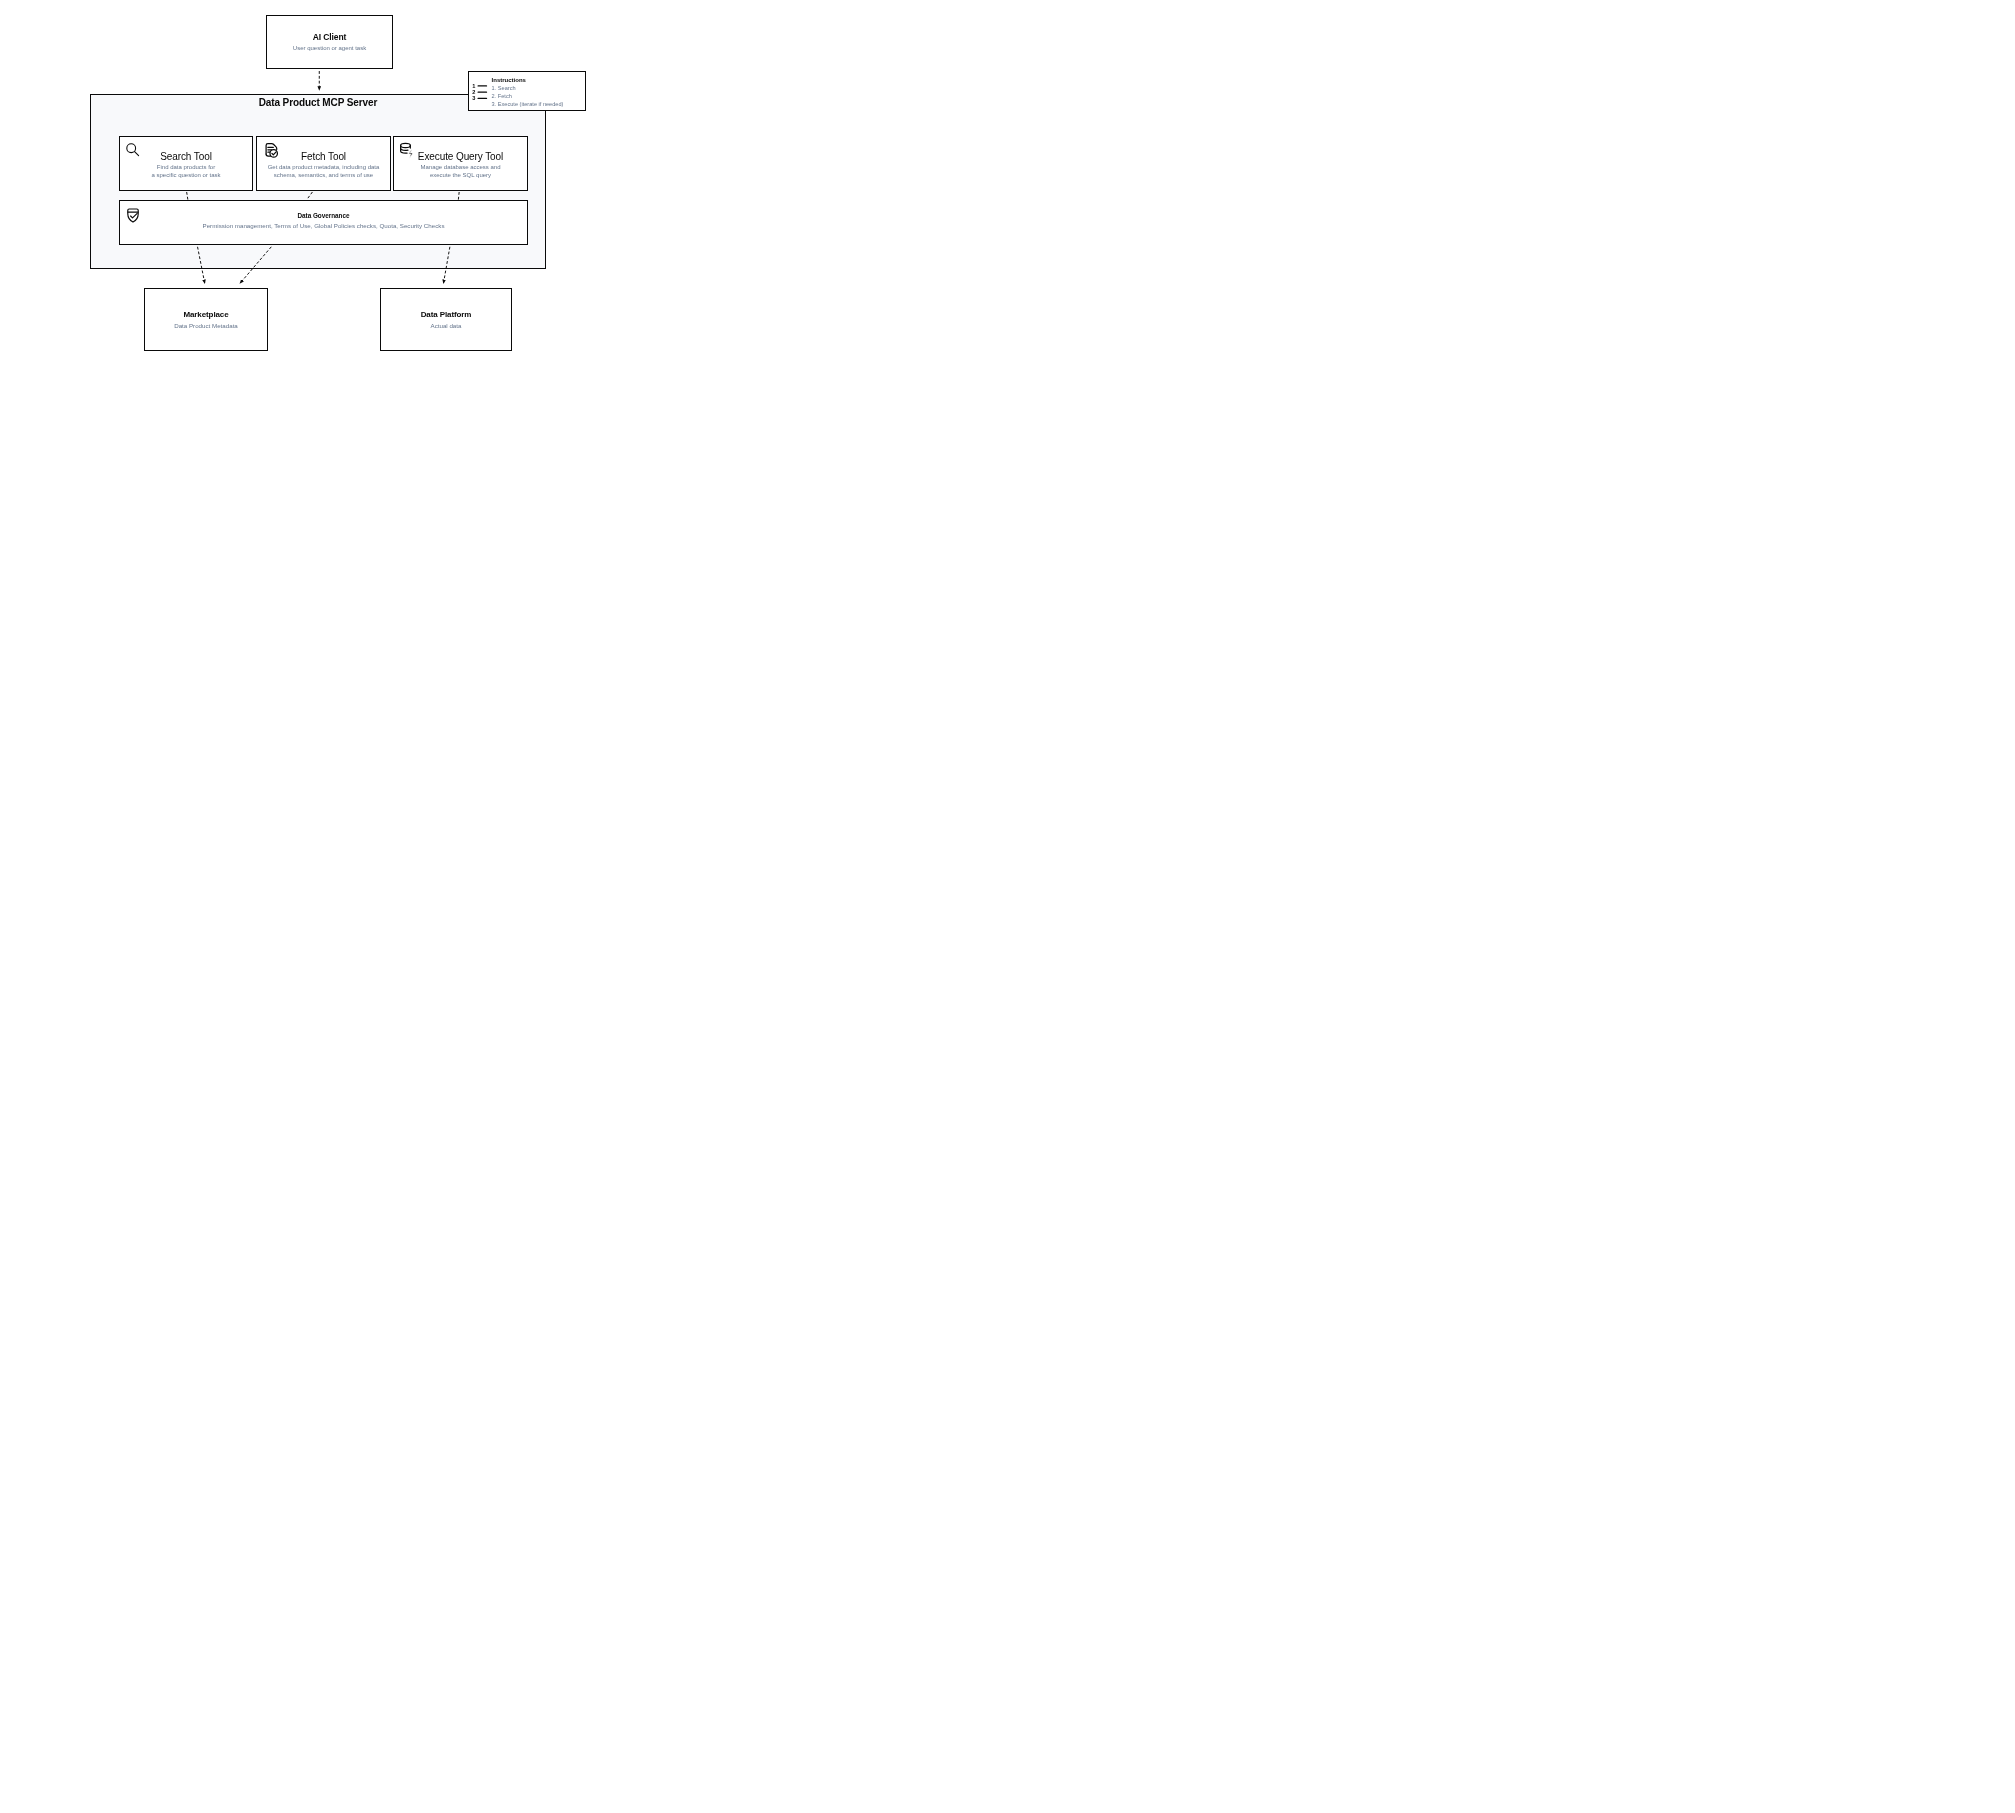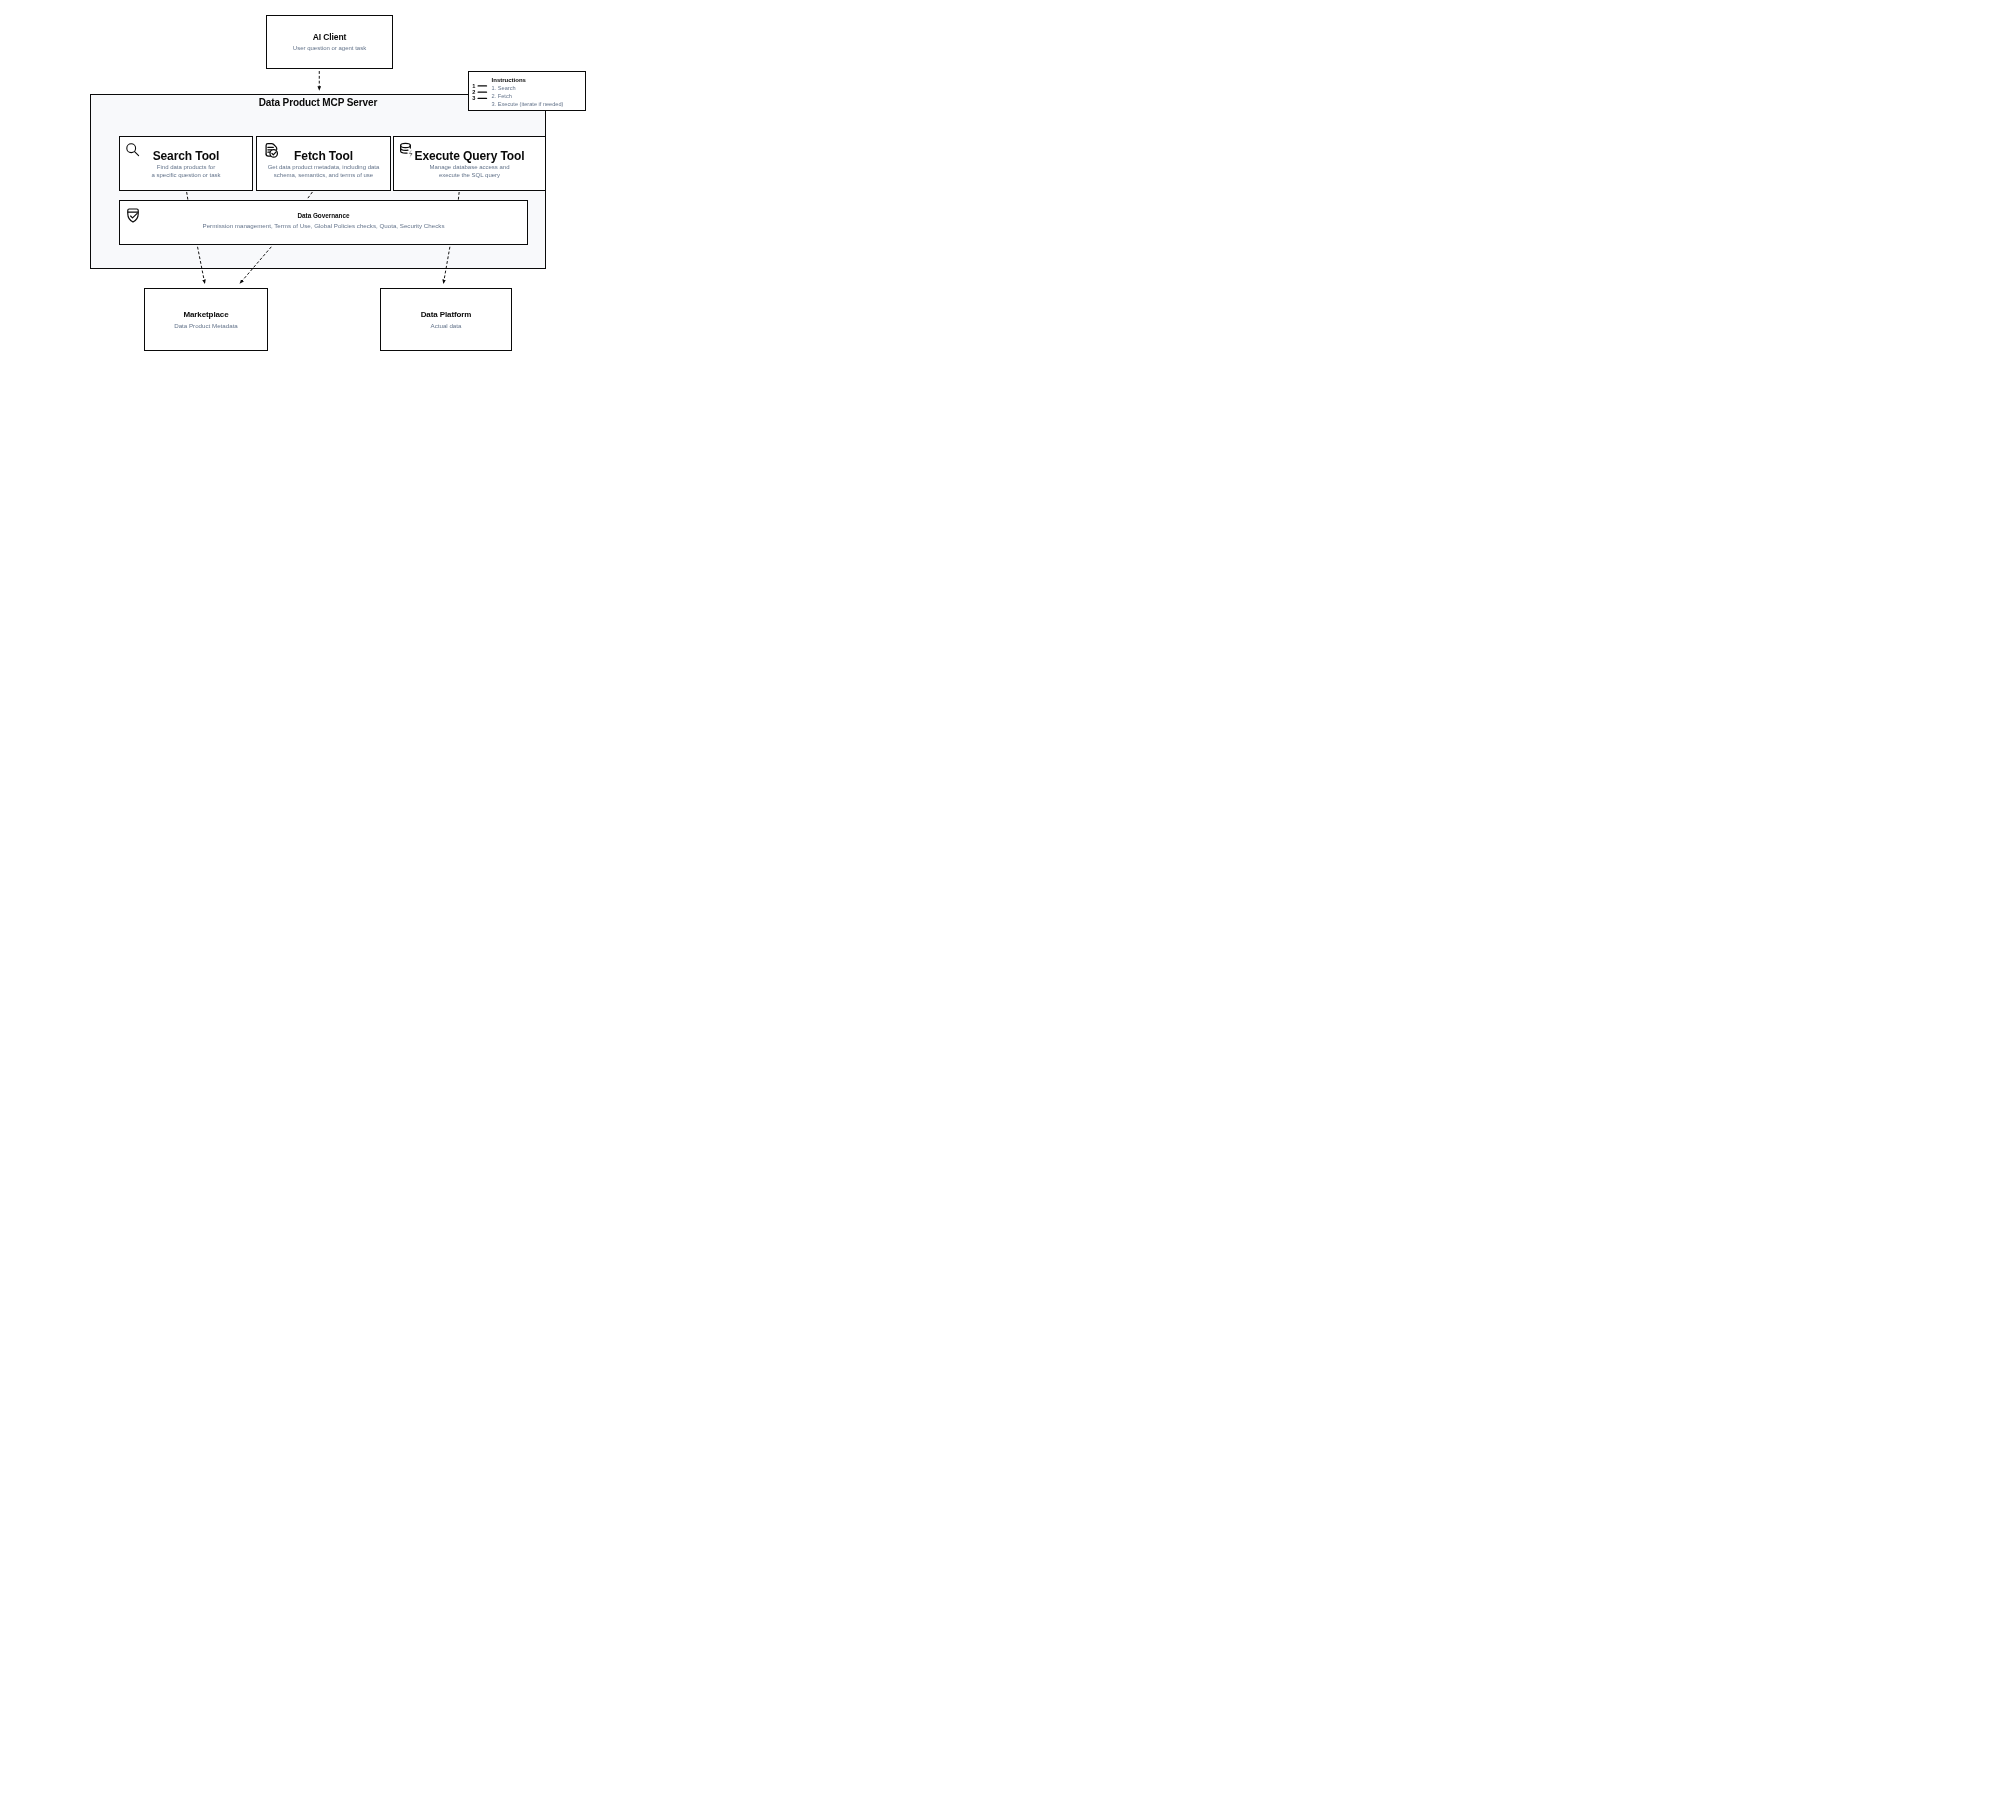--- a/index.html
+++ b/index.html
@@ -6,21 +6,21 @@
   body{font-family:"Liberation Sans", sans-serif;color:#0a0a0a;}
   .canvas{position:relative;width:645px;height:363px;background:#ffffff;overflow:hidden;}
   .box{position:absolute;box-sizing:border-box;background:#ffffff;border:1.2px solid #0a0a0a;
        display:flex;flex-direction:column;align-items:center;text-align:center;}
   .thick{border-width:1.4px;}
   .center{justify-content:center;}
   .mcp{position:absolute;box-sizing:border-box;background:#f8f9fb;border:1.4px solid #0a0a0a;}
   .mcp-title{margin-top:2.4px;text-align:center;font-size:10px;font-weight:700;letter-spacing:-0.1px;line-height:12px;}
   .t-xl{font-size:8.5px;font-weight:700;line-height:10.5px;letter-spacing:-0.1px;}
   .t-lg{font-size:8px;font-weight:700;line-height:10px;letter-spacing:-0.1px;}
-  .t-md{font-size:12px;font-weight:700;line-height:9.7px;letter-spacing:-0.1px;}
+  .t-md{font-size:10px;font-weight:400;line-height:9.7px;letter-spacing:-0.1px;}
   .t-sm{font-size:6.4px;font-weight:700;line-height:8px;letter-spacing:-0.04px;}
   .sub{color:#64748b;font-size:6px;line-height:8px;white-space:pre-line;}
   .sub-md{color:#64748b;font-size:6.2px;line-height:8px;white-space:pre-line;}
   .tool{justify-content:flex-start;padding-top:14.5px;}
   .tool .sub{margin-top:2px;}
   .gov{justify-content:flex-start;padding-top:11px;}
   .gov .sub-md{margin-top:1.6px;}
   .corner-icon{position:absolute;left:4.8px;top:4.8px;}
   .gov-icon{position:absolute;left:5.2px;top:5.6px;}
   .instr{position:absolute;box-sizing:border-box;background:#ffffff;border:1.2px solid #0a0a0a;z-index:30;}
@@ -88,21 +88,21 @@
         <line x1="14.5" y1="25.5" x2="21.5" y2="25.5"></line>
         <circle cx="29" cy="28.5" r="9.3" fill="#ffffff"></circle>
         <path d="M24.5 28.5 l3.5 3.5 l7 -7.5"></path>
       </svg>
     </span>
     <div class="t-md">Fetch Tool</div>
     <div class="sub">Get data product metadata, including data
 schema, semantics, and terms of use</div>
   </div>
 
-  <div class="box tool" style="left:393px;top:136px;width:153px;height:55px;">
+  <div class="box tool" style="left:393px;top:136px;width:135px;height:55px;">
     <span class="corner-icon">
       <svg width="17" height="17" viewBox="0 0 42 42" fill="none" stroke="#0a0a0a" stroke-width="3" stroke-linecap="round">
         <ellipse cx="16" cy="8.5" rx="12" ry="5.2"></ellipse>
         <path d="M4 8.5 V22.5 c0 2.9 5.4 5.2 12 5.2 c1.4 0 2.7 -0.1 4 -0.3"></path>
         <path d="M28 8.5 V15"></path>
         <path d="M4 15.5 c0 2.9 5.4 5.2 12 5.2 c2.3 0 4.4 -0.3 6.2 -0.8"></path>
         <path d="M31 17 L23.5 29.5 h5 L26 40 l8.5 -13 h-5.5 z" fill="#0a0a0a" stroke="#ffffff" stroke-width="2" stroke-linejoin="round"></path>
       </svg>
     </span>
     <div class="t-md">Execute Query Tool</div>

